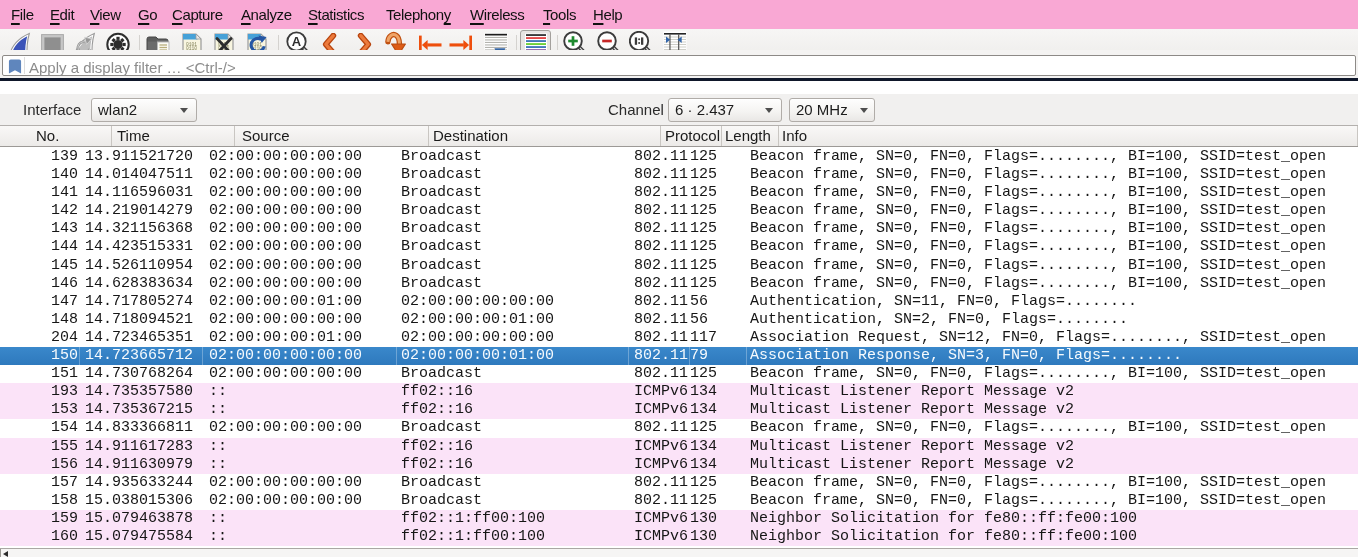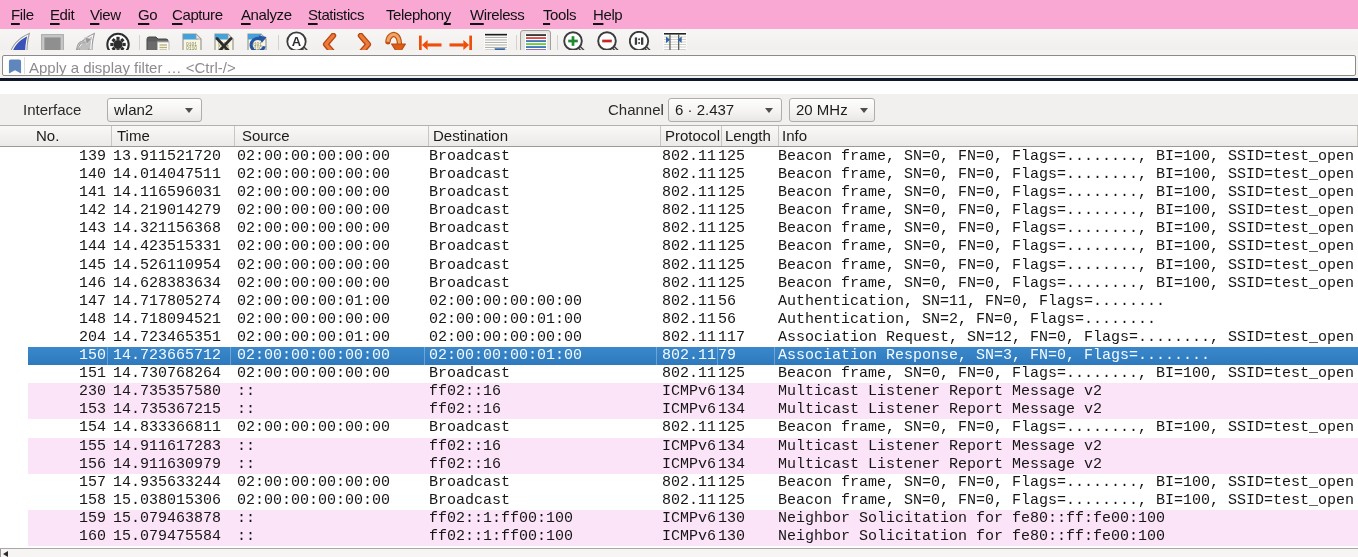--- a/index.html
+++ b/index.html
@@ -26,21 +26,21 @@
 .combo span { position:absolute; left:6px; top:0; line-height:22px; font-size:15px; color:#1c1c1c; }
 .carrow { position:absolute; right:8px; top:9px; width:0; height:0;
   border-left:4.5px solid transparent; border-right:4.5px solid transparent; border-top:5px solid #4e4e4e; }
 .hdr { position:absolute; left:0; top:126px; width:1358px; height:21px; display:flex;
   background:linear-gradient(180deg,#f9f8f7,#eceae8); border-bottom:1px solid #9c9996;
   font-size:15px; color:#1a1a1a;padding-left:32px; }
 .hdr span { display:block; line-height:20px; border-right:1px solid #c9c6c2;
   padding-left:4px; white-space:nowrap; overflow:hidden; }
 .rowswrap { position:absolute; left:0; top:148px; width:1358px; height:401px; overflow:hidden;
   font-family:"Liberation Mono",monospace; font-size:15px; color:#161616; background:#ffffff; }
-.row { display:flex; height:18.1px; line-height:18.3px; white-space:pre;margin-left:28px; }
+.row { display:flex; height:18.1px; line-height:18.3px; white-space:pre; }
 .rw { background:#ffffff; }
 .rp { background:#fbe3f8; }
 .rs { color:#f6fafd; background:linear-gradient(90deg, transparent 0 79px, rgba(255,255,255,.28) 79px 80px, transparent 80px 202px, rgba(255,255,255,.28) 202px 203px, transparent 203px 396px, rgba(255,255,255,.28) 396px 397px, transparent 397px 628px, rgba(255,255,255,.28) 628px 629px, transparent 629px 689px, rgba(255,255,255,.28) 689px 690px, transparent 690px 746px, rgba(255,255,255,.28) 746px 747px, transparent 747px),linear-gradient(180deg,#3a88cb,#2e79bd); }
 .row span { display:block; overflow:hidden; flex-shrink:0; }
 .c0 { width:80px; text-align:right; padding-right:2px; }
 .c1 { width:123px; padding-left:5px; }
 .c2 { width:194px; padding-left:6px; }
 .c3 { width:232px; padding-left:4px; }
 .c4 { width:61px; padding-left:5px; }
 .c5 { width:57px; text-align:left; padding-right:3px; }
@@ -249,21 +249,21 @@
     <div class="finput">
 <svg class="fbookmark" viewBox="0 0 15 16">
         <path d="M3,0.5 h9 q2,0 2,2 v13 l-6.5,-3.6 l-6.5,3.6 v-13 q0,-2 2,-2 z" fill="#5f86bd"></path>
       </svg>
 <div class="fsep"></div>
 <div class="fplaceholder">Apply a display filter … &lt;Ctrl-/&gt;</div>
 </div>
   </div>
 <div class="ifbar">
 <span class="iflabel" style="left:23px">Interface</span>
-<div class="combo" style="left:107px;width:95px">
+<div class="combo" style="left:91px;width:106px">
       <span>wlan2</span>
       <i class="carrow"></i>
     </div>
 <span class="iflabel" style="left:608px">Channel</span>
 <div class="combo" style="left:668px;width:114px">
       <span>6 · 2.437</span>
       <i class="carrow"></i>
     </div>
 <div class="combo" style="left:789px;width:86px">
       <span>20 MHz</span>
@@ -286,21 +286,21 @@
 <div class="row rw"><span class="c0">142</span><span class="c1">14.219014279</span><span class="c2">02:00:00:00:00:00</span><span class="c3">Broadcast</span><span class="c4">802.11</span><span class="c5">125</span><span class="c6">Beacon frame, SN=0, FN=0, Flags=........, BI=100, SSID=test_open</span></div>
 <div class="row rw"><span class="c0">143</span><span class="c1">14.321156368</span><span class="c2">02:00:00:00:00:00</span><span class="c3">Broadcast</span><span class="c4">802.11</span><span class="c5">125</span><span class="c6">Beacon frame, SN=0, FN=0, Flags=........, BI=100, SSID=test_open</span></div>
 <div class="row rw"><span class="c0">144</span><span class="c1">14.423515331</span><span class="c2">02:00:00:00:00:00</span><span class="c3">Broadcast</span><span class="c4">802.11</span><span class="c5">125</span><span class="c6">Beacon frame, SN=0, FN=0, Flags=........, BI=100, SSID=test_open</span></div>
 <div class="row rw"><span class="c0">145</span><span class="c1">14.526110954</span><span class="c2">02:00:00:00:00:00</span><span class="c3">Broadcast</span><span class="c4">802.11</span><span class="c5">125</span><span class="c6">Beacon frame, SN=0, FN=0, Flags=........, BI=100, SSID=test_open</span></div>
 <div class="row rw"><span class="c0">146</span><span class="c1">14.628383634</span><span class="c2">02:00:00:00:00:00</span><span class="c3">Broadcast</span><span class="c4">802.11</span><span class="c5">125</span><span class="c6">Beacon frame, SN=0, FN=0, Flags=........, BI=100, SSID=test_open</span></div>
 <div class="row rw"><span class="c0">147</span><span class="c1">14.717805274</span><span class="c2">02:00:00:00:01:00</span><span class="c3">02:00:00:00:00:00</span><span class="c4">802.11</span><span class="c5">56</span><span class="c6">Authentication, SN=11, FN=0, Flags=........</span></div>
 <div class="row rw"><span class="c0">148</span><span class="c1">14.718094521</span><span class="c2">02:00:00:00:00:00</span><span class="c3">02:00:00:00:01:00</span><span class="c4">802.11</span><span class="c5">56</span><span class="c6">Authentication, SN=2, FN=0, Flags=........</span></div>
 <div class="row rw"><span class="c0">204</span><span class="c1">14.723465351</span><span class="c2">02:00:00:00:01:00</span><span class="c3">02:00:00:00:00:00</span><span class="c4">802.11</span><span class="c5">117</span><span class="c6">Association Request, SN=12, FN=0, Flags=........, SSID=test_open</span></div>
 <div class="row rs"><span class="c0">150</span><span class="c1">14.723665712</span><span class="c2">02:00:00:00:00:00</span><span class="c3">02:00:00:00:01:00</span><span class="c4">802.11</span><span class="c5">79</span><span class="c6">Association Response, SN=3, FN=0, Flags=........</span></div>
 <div class="row rw"><span class="c0">151</span><span class="c1">14.730768264</span><span class="c2">02:00:00:00:00:00</span><span class="c3">Broadcast</span><span class="c4">802.11</span><span class="c5">125</span><span class="c6">Beacon frame, SN=0, FN=0, Flags=........, BI=100, SSID=test_open</span></div>
-<div class="row rp"><span class="c0">230</span><span class="c1">14.735357580</span><span class="c2">::</span><span class="c3">ff02::16</span><span class="c4">ICMPv6</span><span class="c5">134</span><span class="c6">Multicast Listener Report Message v2</span></div>
+<div class="row rp"><span class="c0">193</span><span class="c1">14.735357580</span><span class="c2">::</span><span class="c3">ff02::16</span><span class="c4">ICMPv6</span><span class="c5">134</span><span class="c6">Multicast Listener Report Message v2</span></div>
 <div class="row rp"><span class="c0">153</span><span class="c1">14.735367215</span><span class="c2">::</span><span class="c3">ff02::16</span><span class="c4">ICMPv6</span><span class="c5">134</span><span class="c6">Multicast Listener Report Message v2</span></div>
 <div class="row rw"><span class="c0">154</span><span class="c1">14.833366811</span><span class="c2">02:00:00:00:00:00</span><span class="c3">Broadcast</span><span class="c4">802.11</span><span class="c5">125</span><span class="c6">Beacon frame, SN=0, FN=0, Flags=........, BI=100, SSID=test_open</span></div>
 <div class="row rp"><span class="c0">155</span><span class="c1">14.911617283</span><span class="c2">::</span><span class="c3">ff02::16</span><span class="c4">ICMPv6</span><span class="c5">134</span><span class="c6">Multicast Listener Report Message v2</span></div>
 <div class="row rp"><span class="c0">156</span><span class="c1">14.911630979</span><span class="c2">::</span><span class="c3">ff02::16</span><span class="c4">ICMPv6</span><span class="c5">134</span><span class="c6">Multicast Listener Report Message v2</span></div>
 <div class="row rw"><span class="c0">157</span><span class="c1">14.935633244</span><span class="c2">02:00:00:00:00:00</span><span class="c3">Broadcast</span><span class="c4">802.11</span><span class="c5">125</span><span class="c6">Beacon frame, SN=0, FN=0, Flags=........, BI=100, SSID=test_open</span></div>
 <div class="row rw"><span class="c0">158</span><span class="c1">15.038015306</span><span class="c2">02:00:00:00:00:00</span><span class="c3">Broadcast</span><span class="c4">802.11</span><span class="c5">125</span><span class="c6">Beacon frame, SN=0, FN=0, Flags=........, BI=100, SSID=test_open</span></div>
 <div class="row rp"><span class="c0">159</span><span class="c1">15.079463878</span><span class="c2">::</span><span class="c3">ff02::1:ff00:100</span><span class="c4">ICMPv6</span><span class="c5">130</span><span class="c6">Neighbor Solicitation for fe80::ff:fe00:100</span></div>
 <div class="row rp"><span class="c0">160</span><span class="c1">15.079475584</span><span class="c2">::</span><span class="c3">ff02::1:ff00:100</span><span class="c4">ICMPv6</span><span class="c5">130</span><span class="c6">Neighbor Solicitation for fe80::ff:fe00:100</span></div>
 </div>
 <div class="hscroll">

